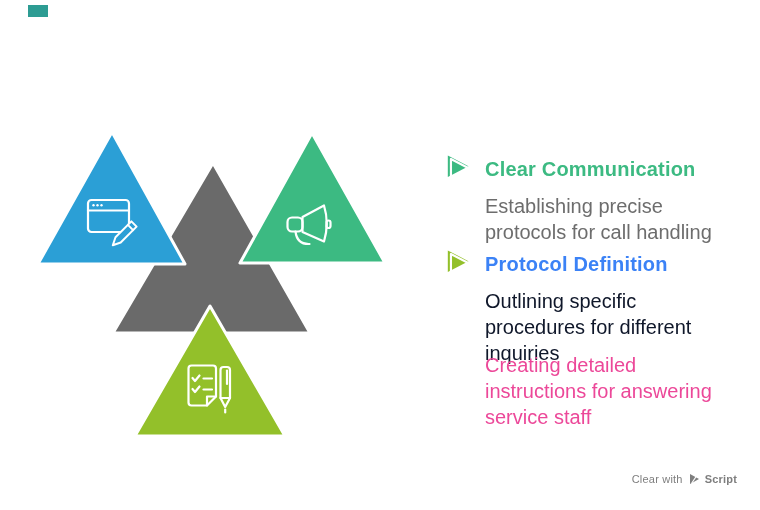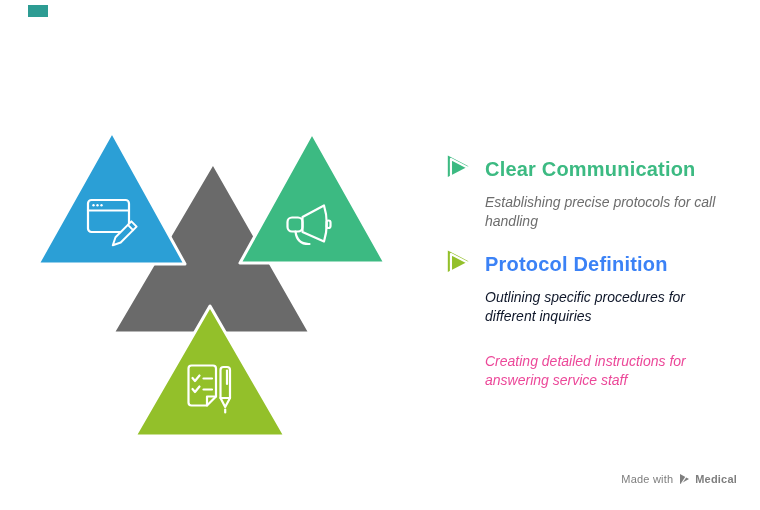--- a/index.html
+++ b/index.html
@@ -14,21 +14,21 @@
   }
   .cluster{position:absolute;left:0;top:0;width:760px;height:510px;}
   .tri{stroke:#ffffff;stroke-width:3;stroke-linejoin:round;}
   .icon{fill:none;stroke:#ffffff;stroke-width:2.2;stroke-linecap:round;stroke-linejoin:round;}
   .list{position:absolute;left:446px;top:0;width:290px;height:510px;}
   .item{position:absolute;left:0;width:282px;}
   .item-row{display:flex;align-items:flex-end;gap:12px;}
   .marker{width:27px;height:28px;flex:0 0 27px;}
   .marker-back{fill:none;stroke:#ffffff;stroke-width:2.4;stroke-linejoin:round;}
   .item-title{margin:0;font-size:20px;font-weight:bold;letter-spacing:.2px;line-height:26px;}
-  .item-desc{margin:11px 0 0 39px;width:240px;font-size:14px;line-height:19px;font-weight:500;font-style:italic;}
+  .item-desc{margin:11px 0 0 39px;width:240px;font-size:20px;line-height:26px;font-weight:500;}
   .footer{
     position:absolute;right:23px;top:472px;display:flex;align-items:center;gap:5px;
     font-size:11px;letter-spacing:.2px;
   }
   .footer .brand{font-weight:600;}
   .napkin-logo{width:12px;height:14px;display:block;}
 </style>
 </head>
 <body>
 
@@ -102,21 +102,21 @@
       <p class="item-desc" style="color: #0f172a;">Outlining specific procedures for different inquiries</p>
     </div>
 
     <div class="item" style="top:341px">
       <p class="item-desc" style="color: #ec4899;">Creating detailed instructions for answering service staff</p>
     </div>
 
   </div>
 
   <div class="footer" style="color: rgb(126, 126, 126);">
-    <span>Made with</span>
+    <span>Clear with</span>
     <svg class="napkin-logo" viewBox="0 0 12 14">
       <polygon points="2,2 2,12 11,7" fill="#7E7E7E"></polygon>
       <line x1="3.5" y1="11.5" x2="8.5" y2="4" stroke="#ffffff" stroke-width="1.2"></line>
     </svg>
-    <span class="brand">Medical</span>
+    <span class="brand">Script</span>
   </div>
 
 </div>
 
 </body></html>

